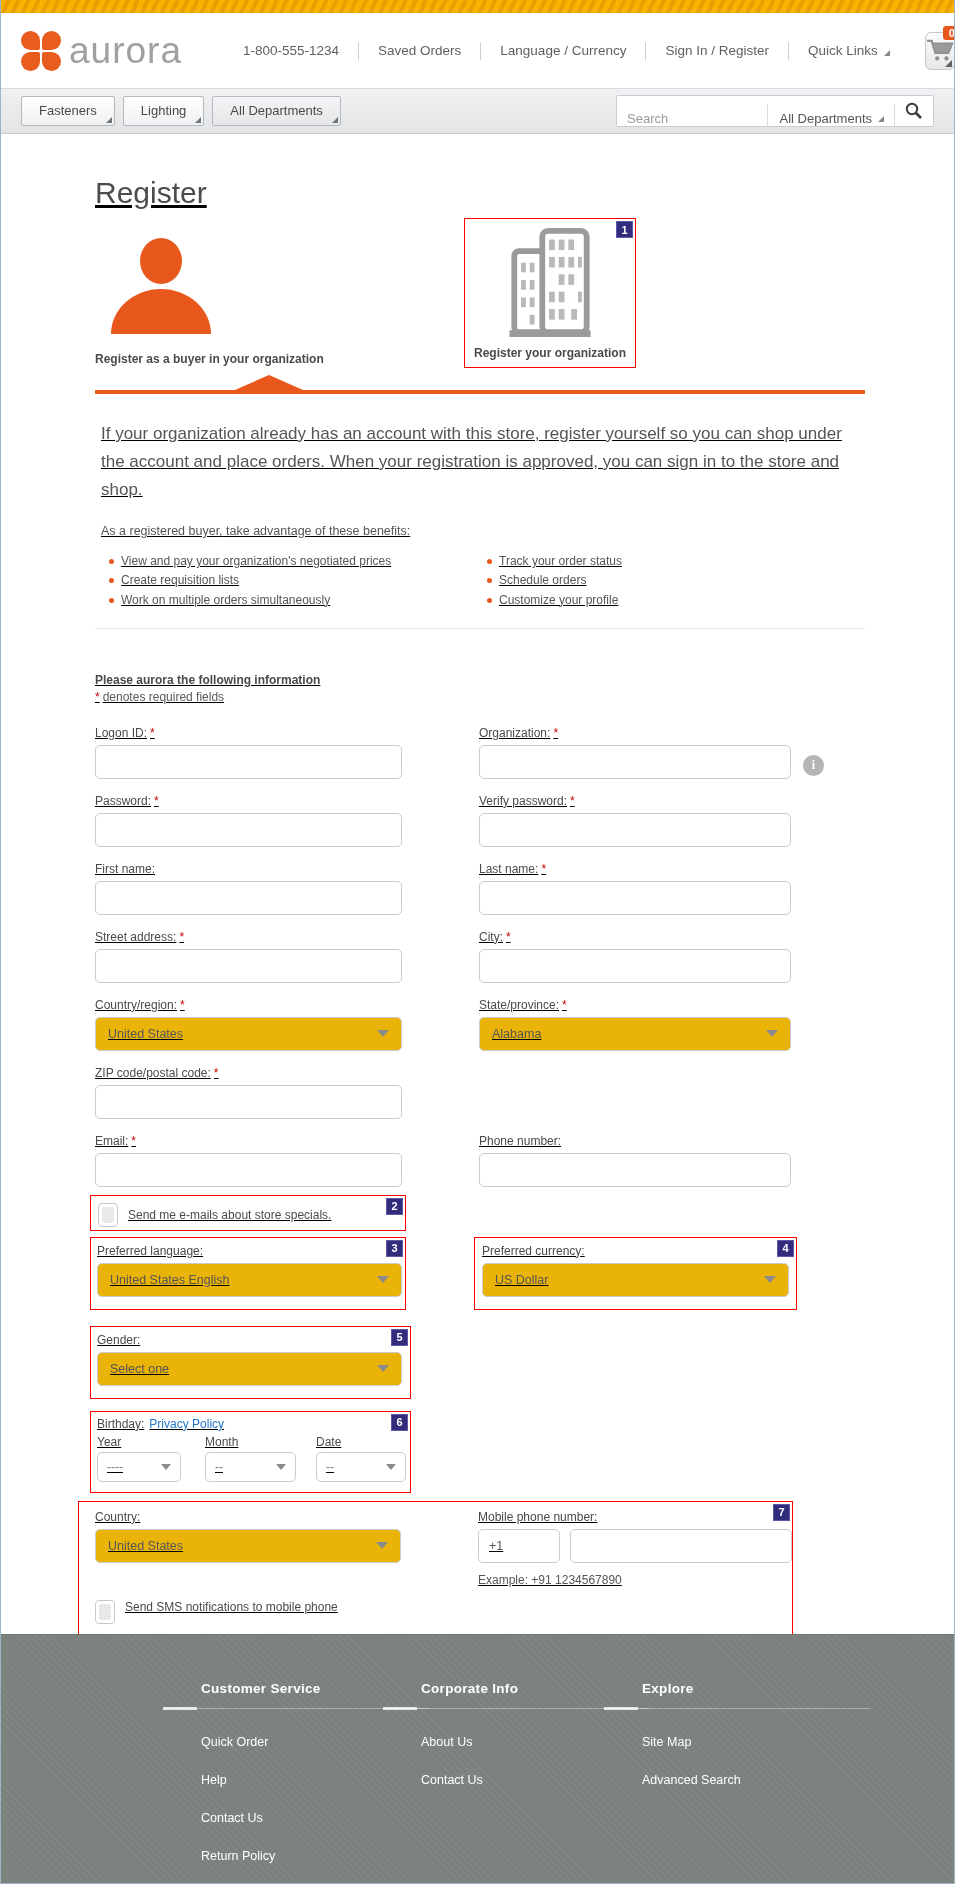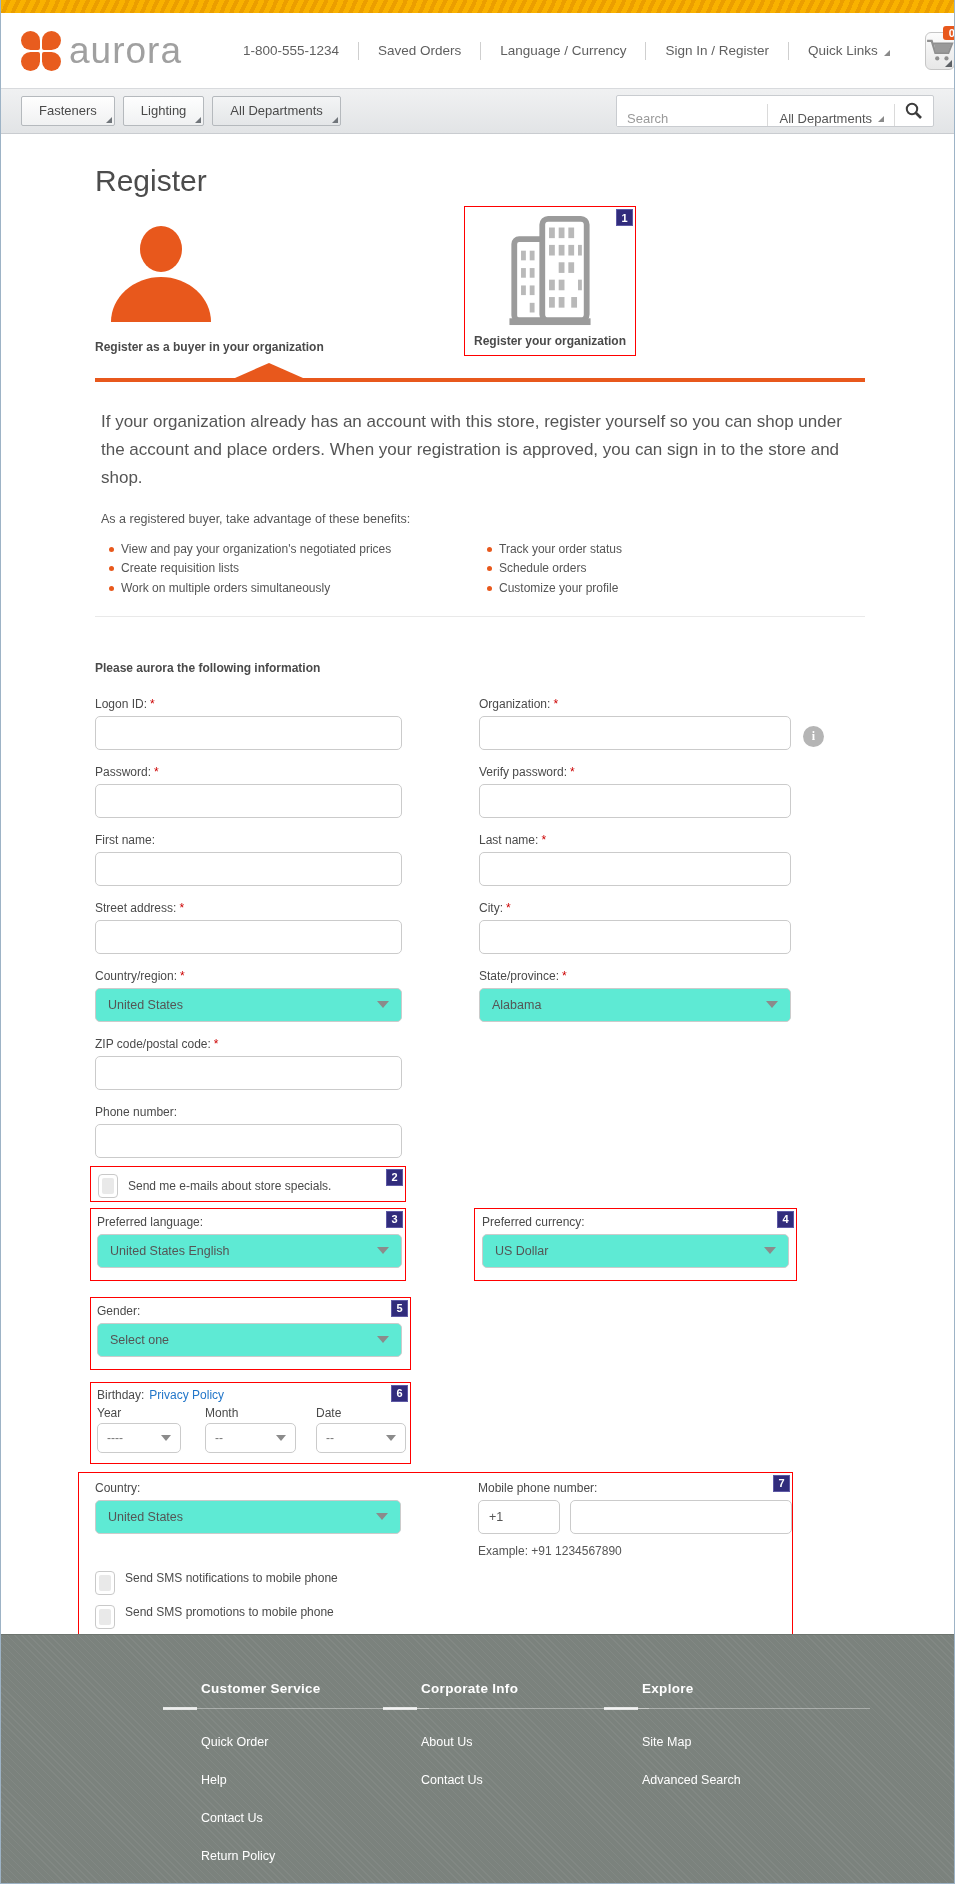--- a/index.html
+++ b/index.html
@@ -33,21 +33,21 @@
   .navtab.active { background:linear-gradient(#f3f4f5,#e4e6e8); }
   .tabcorner { position:absolute; right:2px; bottom:2px; width:0; height:0; border-left:6px solid transparent; border-bottom:6px solid #70757a; }
   .searchgrp { margin-left:auto; width:318px; height:32px; background:#fff; border:1px solid #c9ccd0; border-radius:2px; display:flex; align-items:flex-end; font-size:13px; }
   .searchinput { border:none; outline:none; flex:1; min-width:0; padding:0 10px; font-size:13px; color:#555; font-family:inherit; }
   .searchinput::placeholder { color:#9a9a9a; }
   .ssep { width:1px; height:22px; background:#dadada; }
   .scope { padding:0 10px 0 12px; color:#555; display:flex; align-items:center; cursor:pointer; white-space:nowrap; }
   .searchbtn { width:38px; height:100%; display:flex; align-items:center; justify-content:center; cursor:pointer; }
 
   
-  .main { height:1500px; padding:0 89px 0 94px; overflow:hidden; }
+  .main { height:1500px; padding:12px 89px 0 94px; overflow:hidden;text-decoration:underline; }
   h1.title { font-size:30px; font-weight:400; color:#4c4c4c; margin:30px 0 8px 0; }
 
   .regtabs { position:relative; height:150px; }
   .person-ic { position:absolute; left:16px; top:20px; }
   .buyer-label { position:absolute; left:0; top:134px; font-size:12px; font-weight:bold; color:#4a4a4a; cursor:pointer; }
   .orgbox { position:absolute; left:369px; top:0; width:172px; height:150px; border:1px solid #f00; text-align:center; padding-top:7px; cursor:pointer; }
   .org-label { font-size:12px; font-weight:bold; color:#4a4a4a; margin-top:4px; }
 
   .abadge { position:absolute; top:2px; right:2px; width:17px; height:17px; background:#312c7c; border:1px solid #5e59a5; color:#fff; font-size:11px; font-weight:bold; display:flex; align-items:center; justify-content:center; z-index:5; }
 
@@ -65,21 +65,21 @@
 
   .formhead { margin-top:44px; font-size:12px; font-weight:bold; color:#4a4a4a; }
   .reqnote { margin-top:3px; font-size:12px; color:#5a5a5a; }
   .star { color:#cc0000; }
   .reqnote .star { margin-right:3px; }
 
   .fgrid { margin-top:22px; display:grid; grid-template-columns:307px 312px; column-gap:77px; row-gap:15px; }
   .flabel { font-size:12px; color:#4a4a4a; margin-bottom:5px; }
   .flabel .star { margin-left:3px; }
   .tinput { width:100%; height:34px; border:1px solid #cbcbcb; border-radius:5px; padding:0 10px; font-size:13px; color:#333; font-family:inherit; outline:none; background:#fff; }
-  .selbox { width:100%; height:34px; border:1px solid #cbcbcb; border-radius:5px; padding:0 12px; display:flex; align-items:center; font-size:12.5px; color:#555; background:#5eead4; cursor:pointer; }
+  .selbox { width:100%; height:34px; border:1px solid #cbcbcb; border-radius:5px; padding:0 12px; display:flex; align-items:center; font-size:12.5px; color:#555; background:#eab308; cursor:pointer; }
   .selbox .chev { margin-left:auto; width:0; height:0; border-left:6px solid transparent; border-right:6px solid transparent; border-top:7px solid #8b8b8b; }
   .orgwrap { position:relative; }
   .infoicon { position:absolute; right:-33px; top:29px; width:21px; height:21px; border-radius:50%; background:#b5b5b5; color:#fff; font-size:12px; font-weight:bold; font-family:"Liberation Serif","DejaVu Serif",serif; display:flex; align-items:center; justify-content:center; cursor:pointer; }
 
   .abox { border:1px solid #f00; position:relative; }
   .chk { width:20px; height:24px; border:1px solid #c9c9c9; border-radius:4px; background:#fff; padding:3px; cursor:pointer; flex:none; }
   .chk .in { width:100%; height:100%; background:#e9e9e9; border-radius:2px; }
   .chkrow { display:flex; align-items:flex-start; }
   .chklabel { font-size:12px; color:#4a4a4a; margin-left:10px; }
 
@@ -253,20 +253,21 @@
       <ul class="bul">
         <li>Track your order status</li>
         <li>Schedule orders</li>
         <li>Customize your profile</li>
       </ul>
     </div>
 
     <div class="divider"></div>
 
     <div class="formhead">Please aurora the following information</div>
+    <div class="reqnote"><span class="star">*</span><span>denotes required fields</span></div>
 
     <div class="fgrid">
       <div>
         <div class="flabel"><span>Logon ID:</span><span class="star">*</span></div>
         <input class="tinput" type="text" style="">
       </div>
       <div class="orgwrap">
         <div class="flabel"><span>Organization:</span><span class="star">*</span></div>
         <input class="tinput" type="text" style="">
         <div class="infoicon">i</div>
@@ -313,20 +314,24 @@
             <span class="chev"></span>
           </div>
       </div>
 
       <div>
         <div class="flabel"><span>ZIP code/postal code:</span><span class="star">*</span></div>
         <input class="tinput" type="text" style="">
       </div>
       <div></div>
 
+      <div>
+        <div class="flabel"><span>Email:</span><span class="star">*</span></div>
+        <input class="tinput" type="text" style="">
+      </div>
       <div>
         <div class="flabel">Phone number:</div>
         <input class="tinput" type="text" style="">
       </div>
     </div>
 
     <div class="abox box2">
       <div class="chk">
           <div class="in"></div>
         </div>

